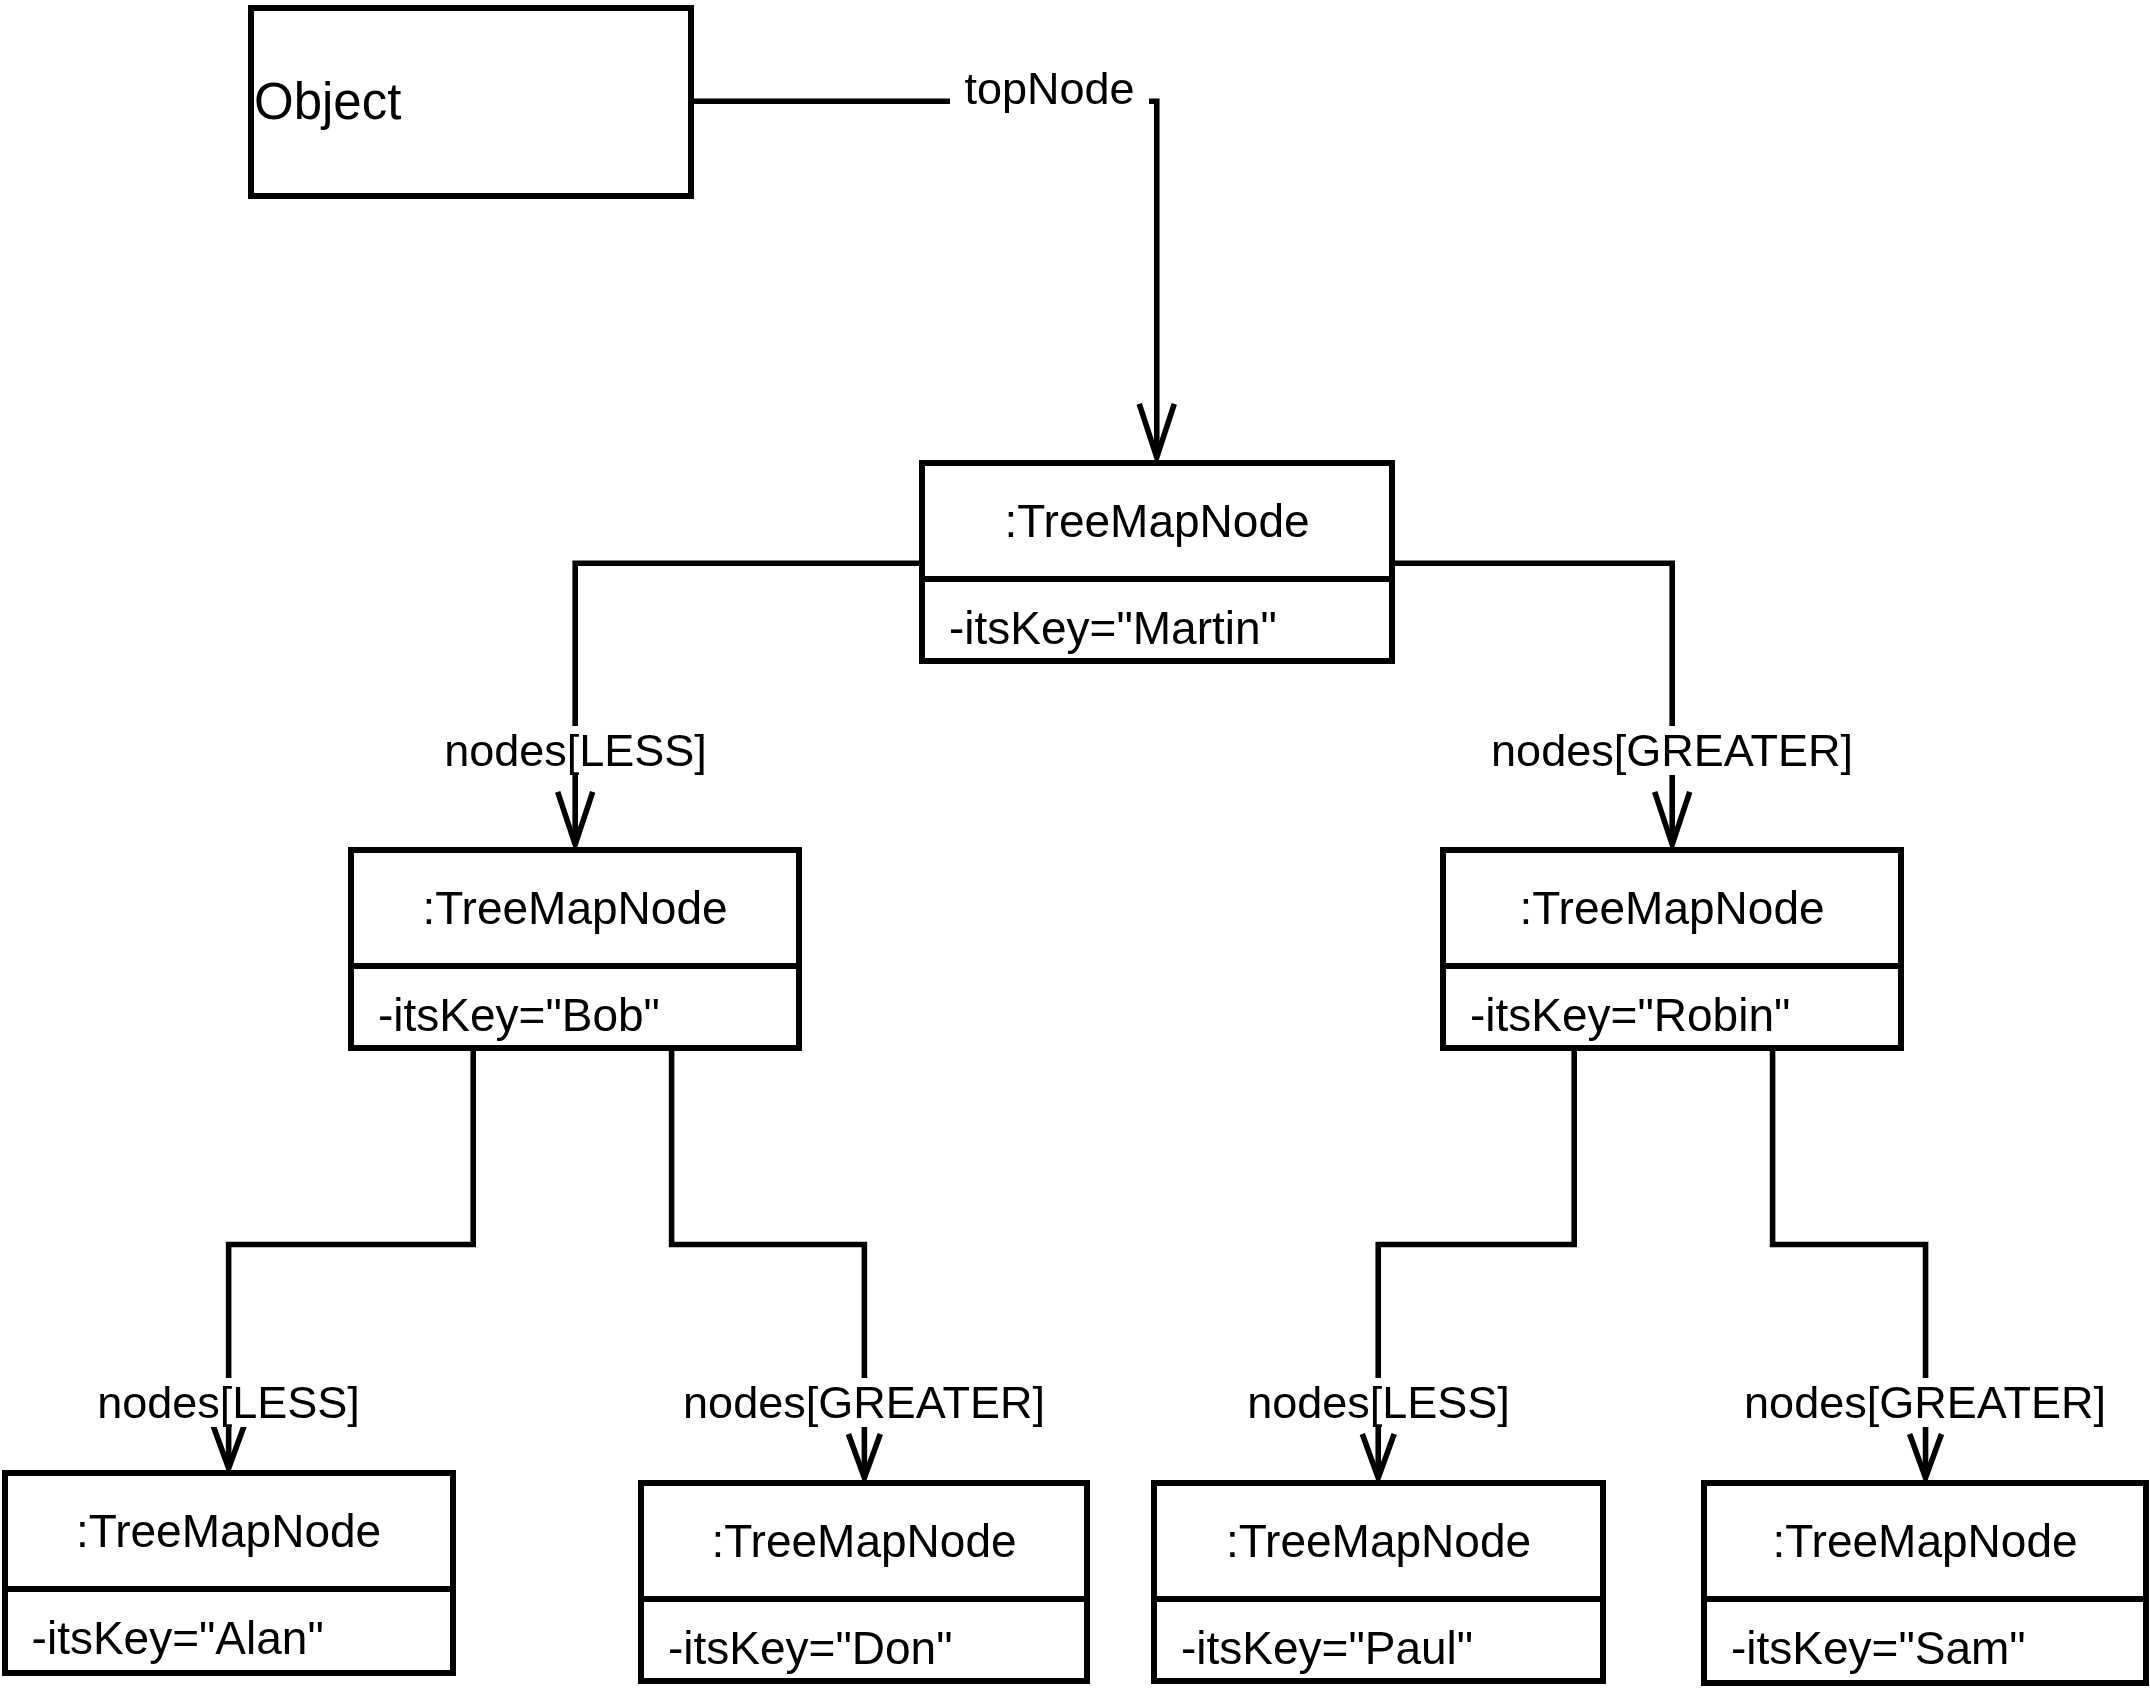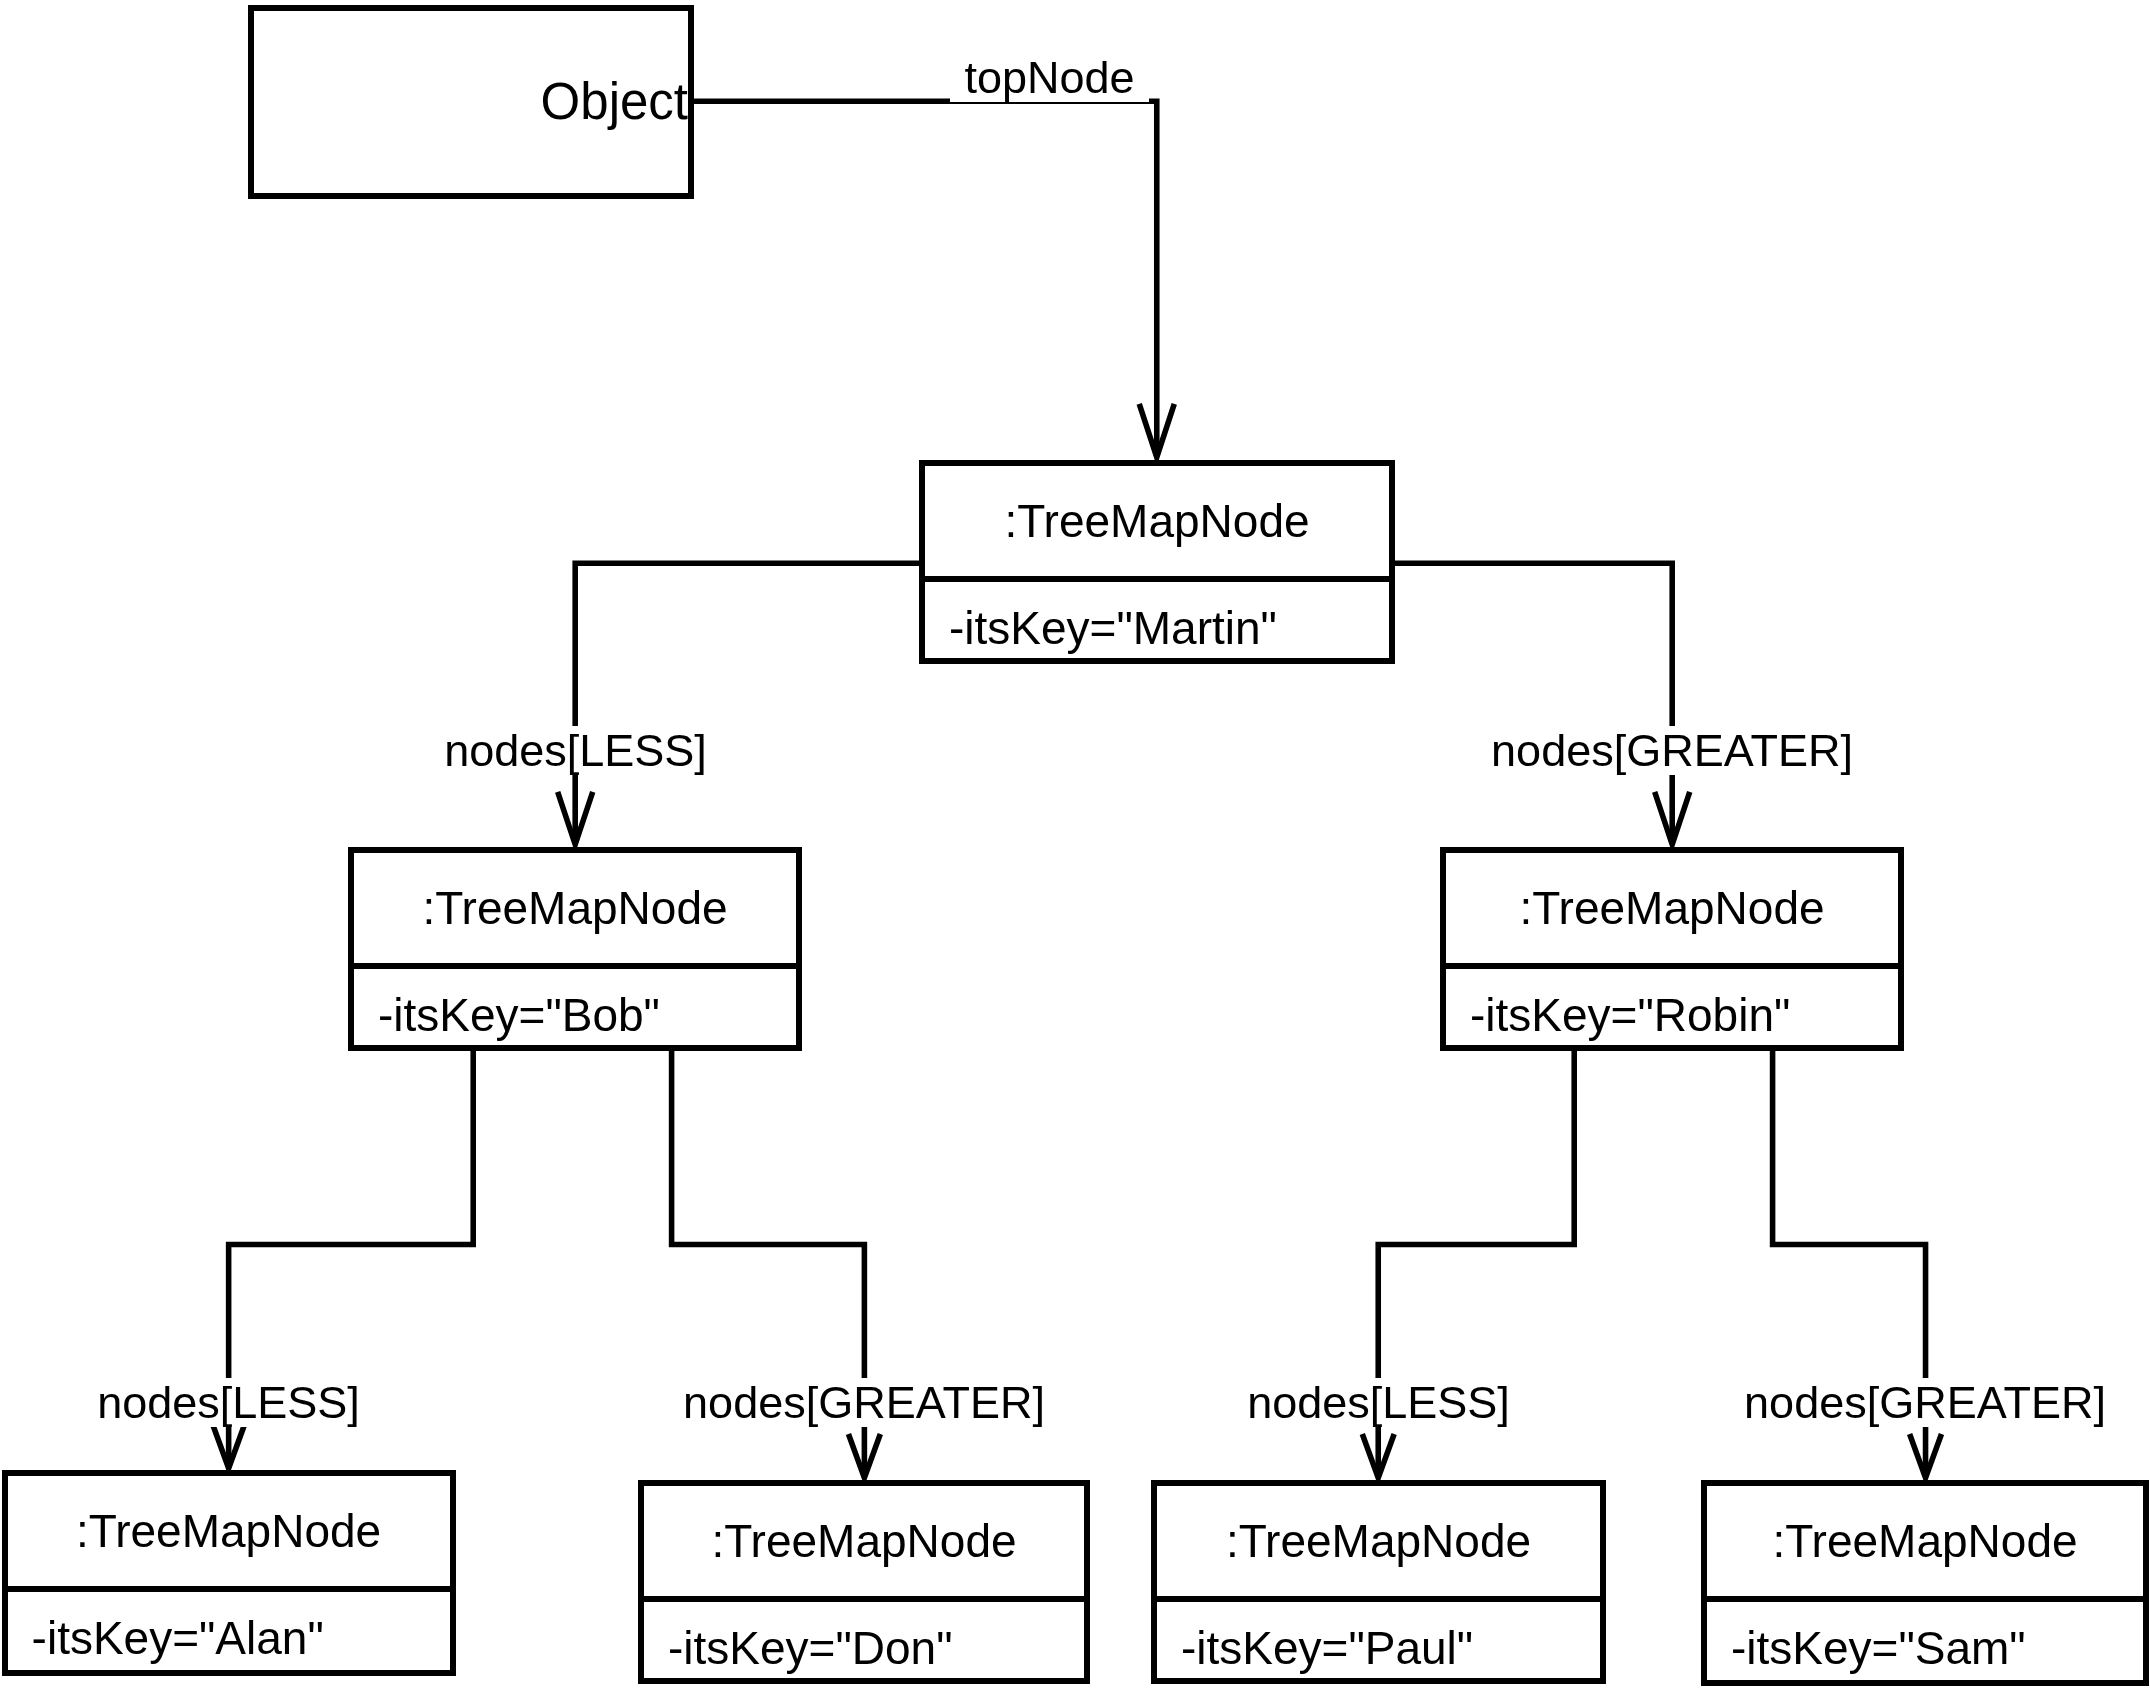--- a/index.html
+++ b/index.html
@@ -30,21 +30,21 @@
   }
   .box {
     position: absolute;
     box-sizing: border-box;
     border: 6.4px solid #000000;
     background: #ffffff;
   }
   .object-box {
     display: flex;
     align-items: center;
-    justify-content: flex-end;
+    justify-content: flex-start;
     font-size: 51px;
   }
   .node .node-title {
     box-sizing: border-box;
     height: 116px;
     border-bottom: 6.4px solid #000000;
     display: flex;
     align-items: center;
     justify-content: center;
     font-size: 46px;
@@ -131,21 +131,21 @@
   <div class="box node" style="left:1151px; top:1480px; width:455px; height:204px;">
     <div class="node-title">:TreeMapNode</div>
     <div class="node-attr">-itsKey="Paul"</div>
   </div>
 
   <div class="box node" style="left:1701px; top:1480px; width:448px; height:206px;">
     <div class="node-title">:TreeMapNode</div>
     <div class="node-attr">-itsKey="Sam"</div>
   </div>
 
-  <div class="edge-label" style="left:950px; top:53px;  width:199px;">topNode</div>
+  <div class="edge-label" style="left:950px; top:64px;  width:199px;">topNode</div>
 
   <div class="edge-label" style="left:440px;  top:726px; width:271px;">nodes[LESS]</div>
 
   <div class="edge-label" style="left:1485px; top:726px; width:374px;">nodes[GREATER]</div>
 
   <div class="edge-label" style="left:93px;  top:1378px; width:271px;">nodes[LESS]</div>
 
   <div class="edge-label" style="left:677px;  top:1378px; width:374px;">nodes[GREATER]</div>
 
   <div class="edge-label" style="left:1243px; top:1378px; width:271px;">nodes[LESS]</div>

